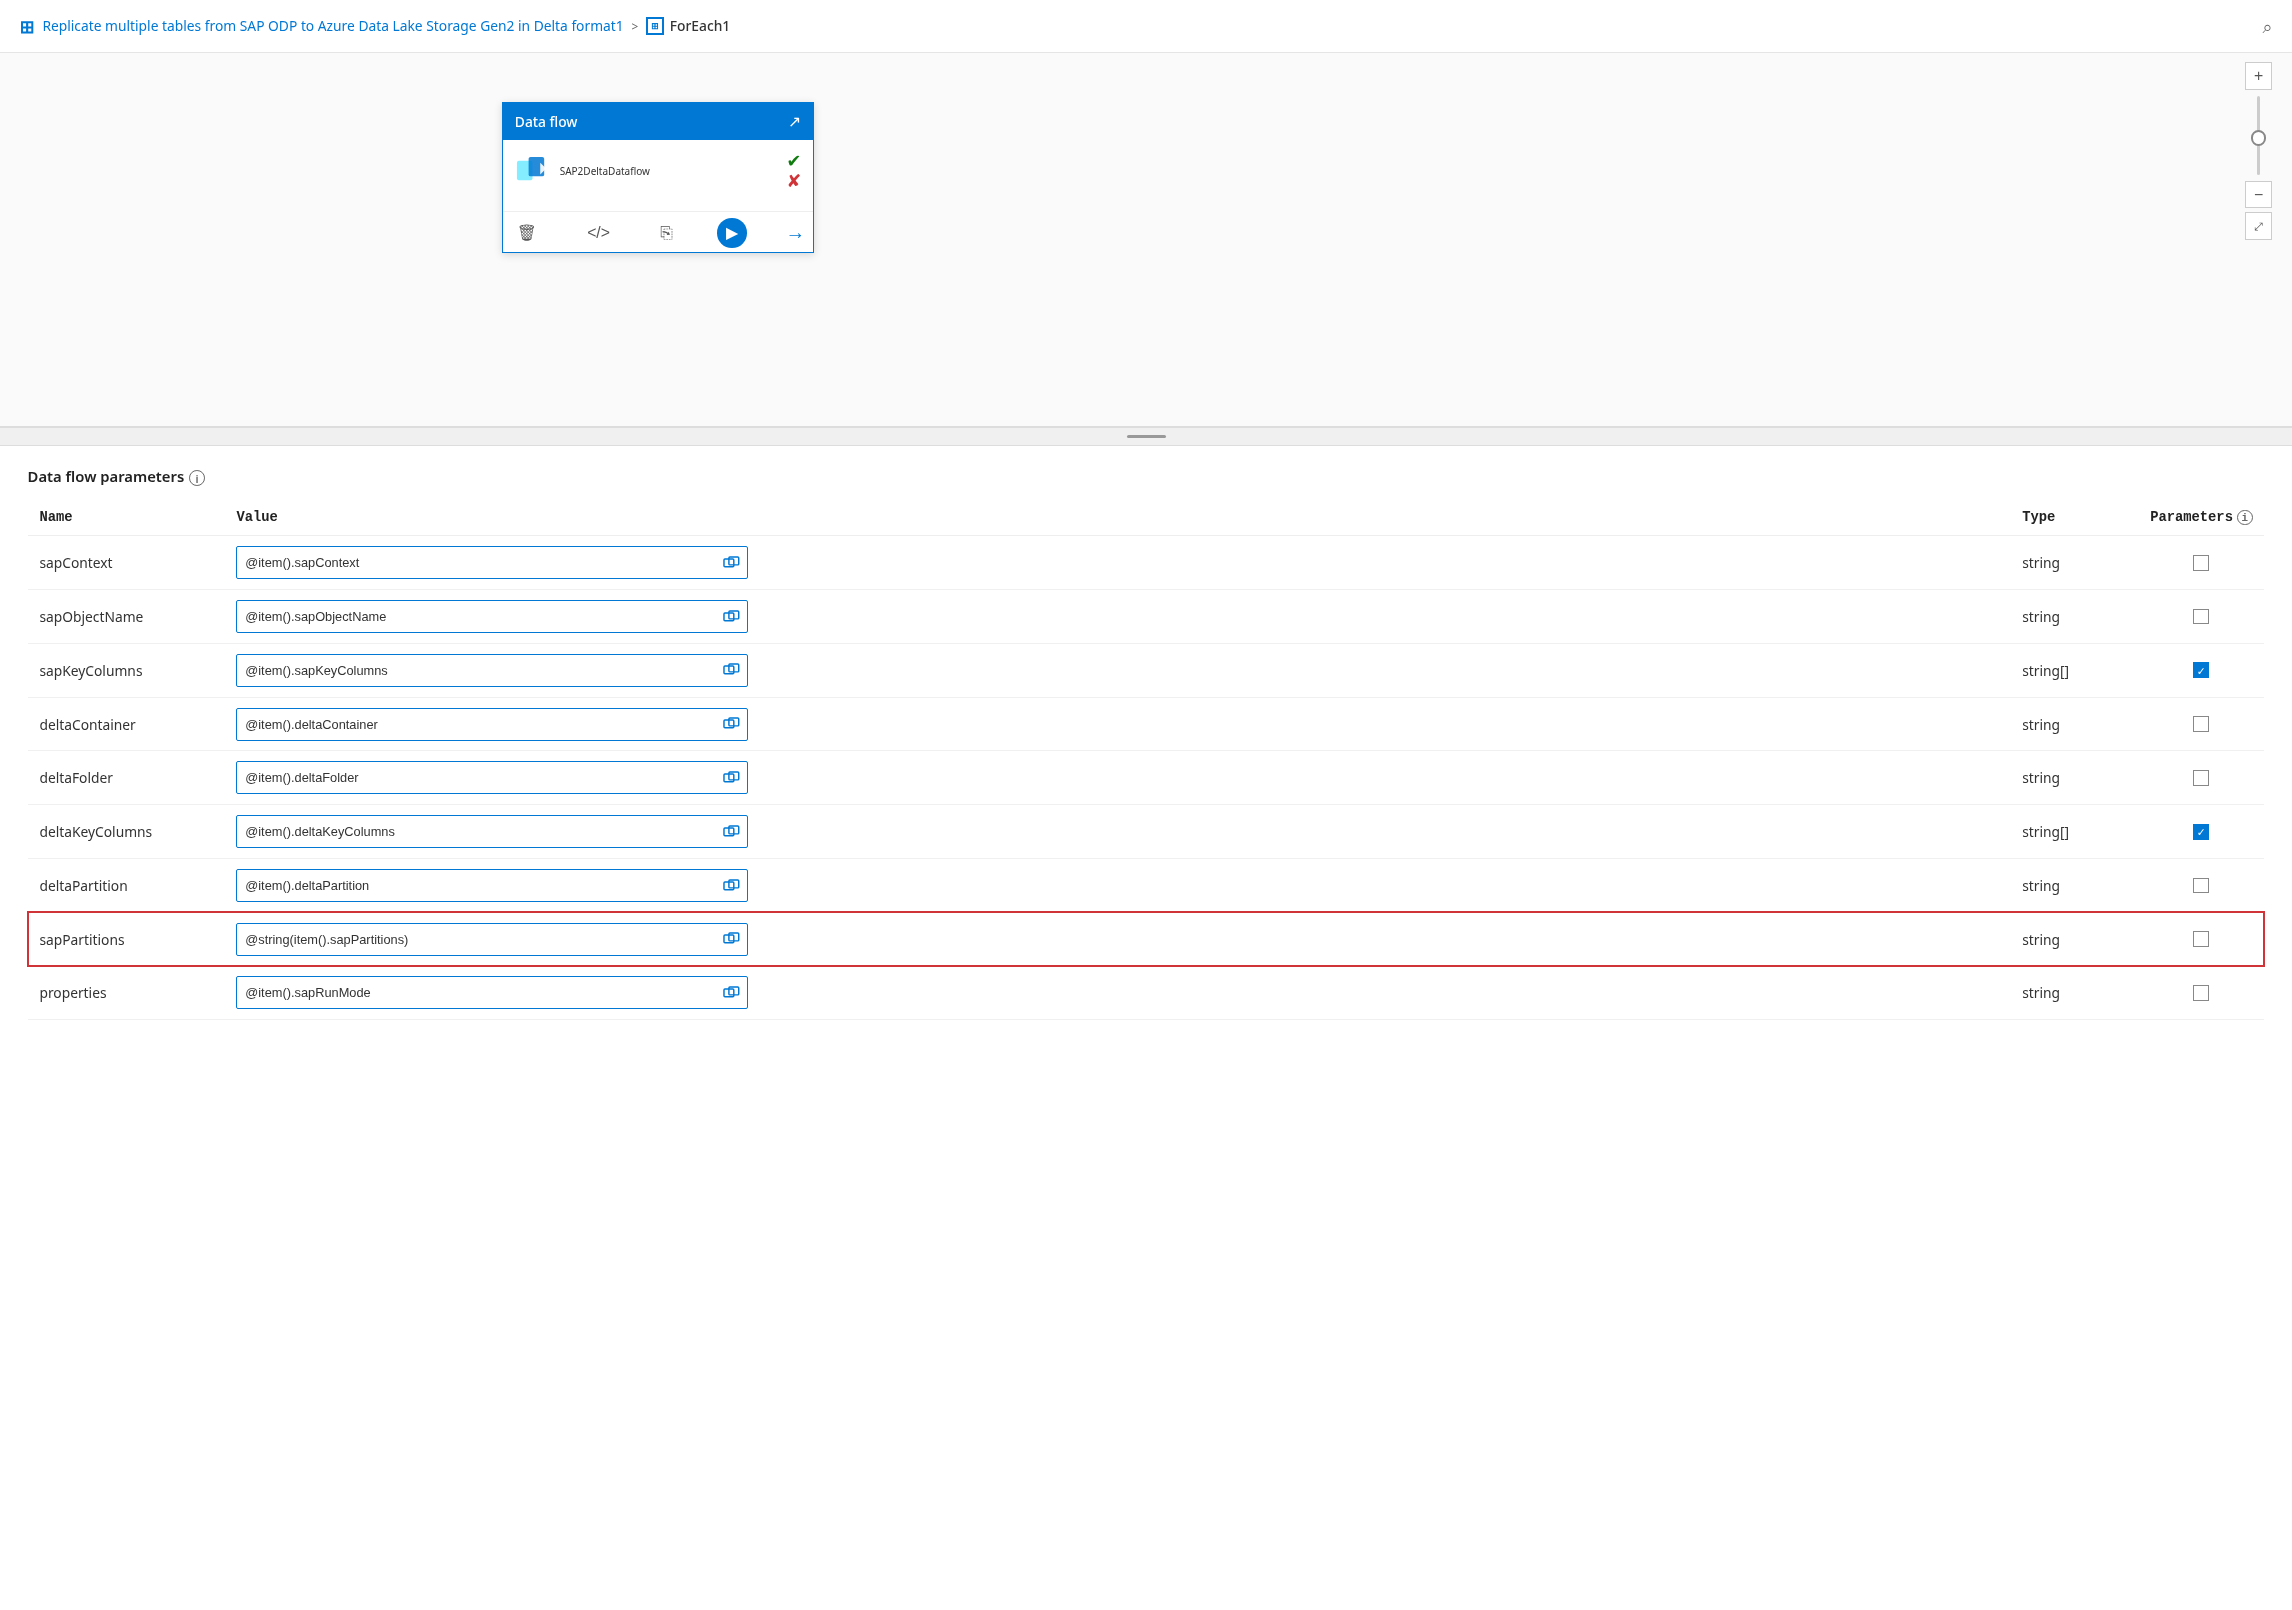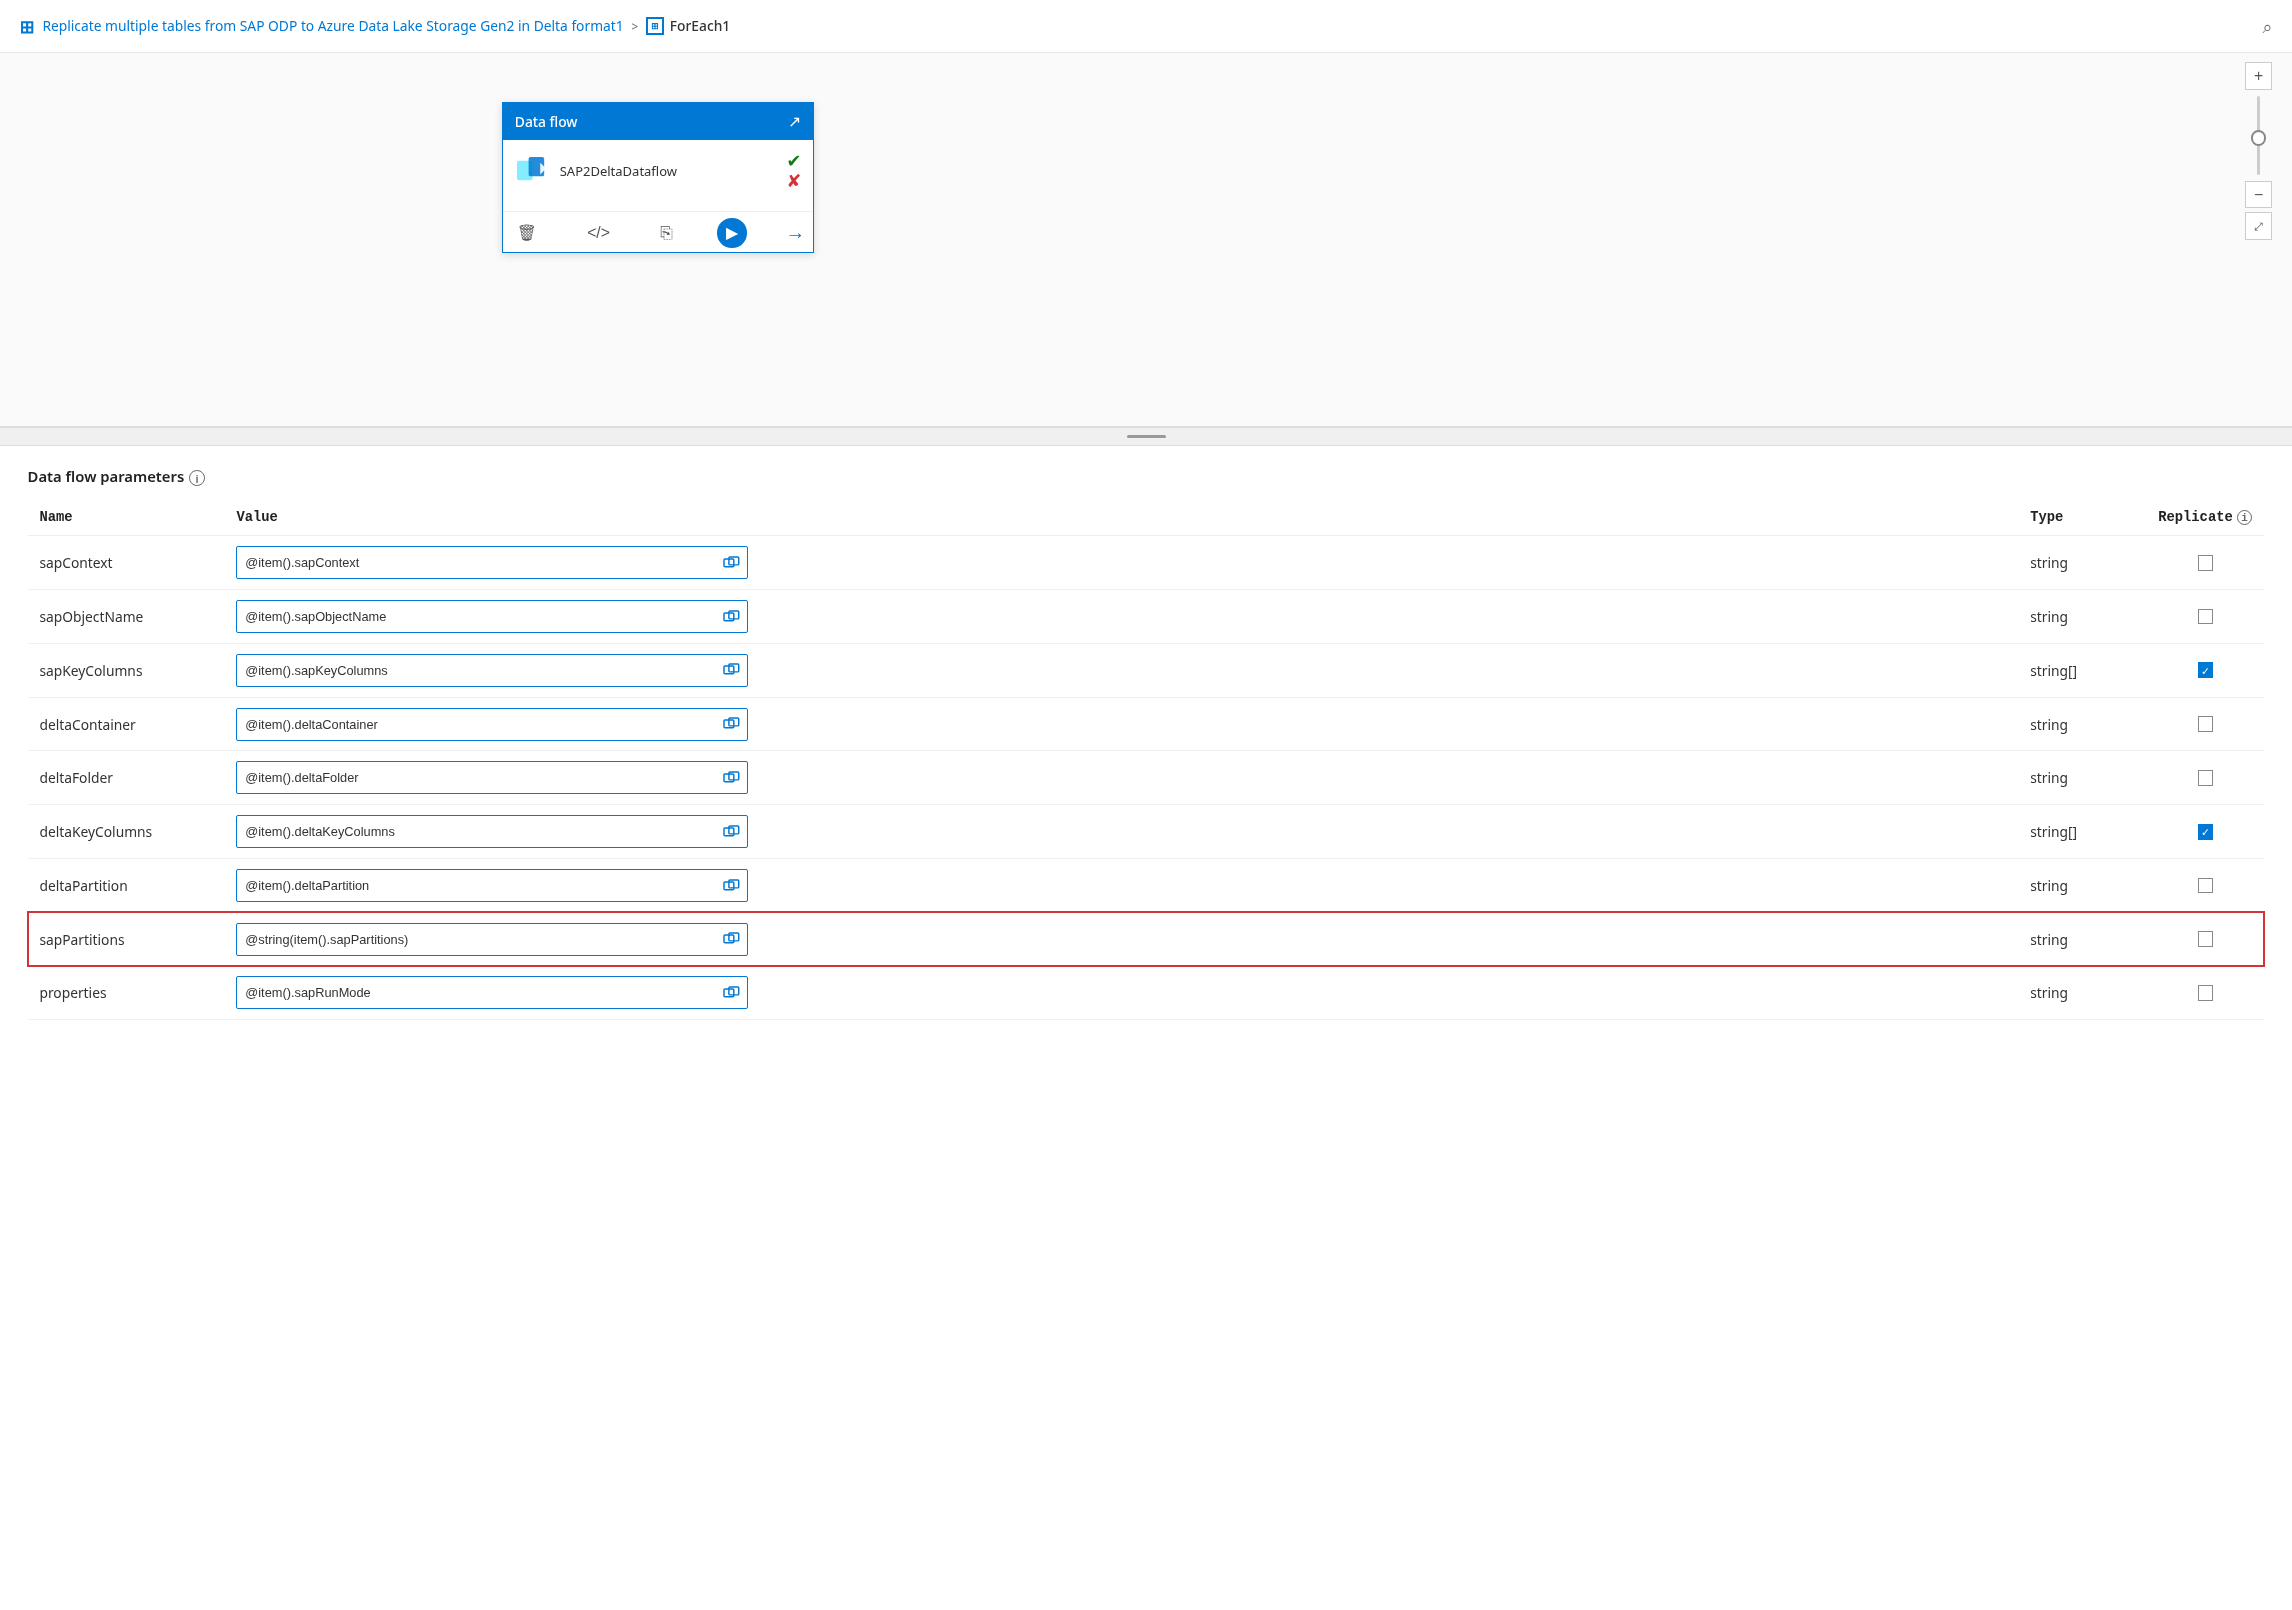--- a/index.html
+++ b/index.html
@@ -165,21 +165,21 @@
       display: flex;
       align-items: center;
       gap: 9.9px;
       margin-bottom: 9.9px;
     }
     .dataflow-icon {
       width: 35px;
       height: 35px;
     }
     .card-node-name {
-      font-size: 13px;
+      font-size: 10px;
       color: #333;
     }
     .card-status-icons {
       margin-left: auto;
       display: flex;
       flex-direction: column;
       gap: 2px;
     }
     .status-check {
       color: #107c10;
@@ -479,21 +479,21 @@
     </div>
 
     <table class="params-table">
       <thead>
         <tr>
           <th class="col-name">Name</th>
           <th class="col-value">Value</th>
           <th class="col-type">Type</th>
           <th class="col-expression">
             <div class="expression-header">
-              <span>Replicate</span>
+              <span>Parameters</span>
               <span class="info-icon">i</span>
             </div>
           </th>
         </tr>
       </thead>
       <tbody id="params-tbody">
 
       <tr>
             <td>sapContext</td>
             <td>

